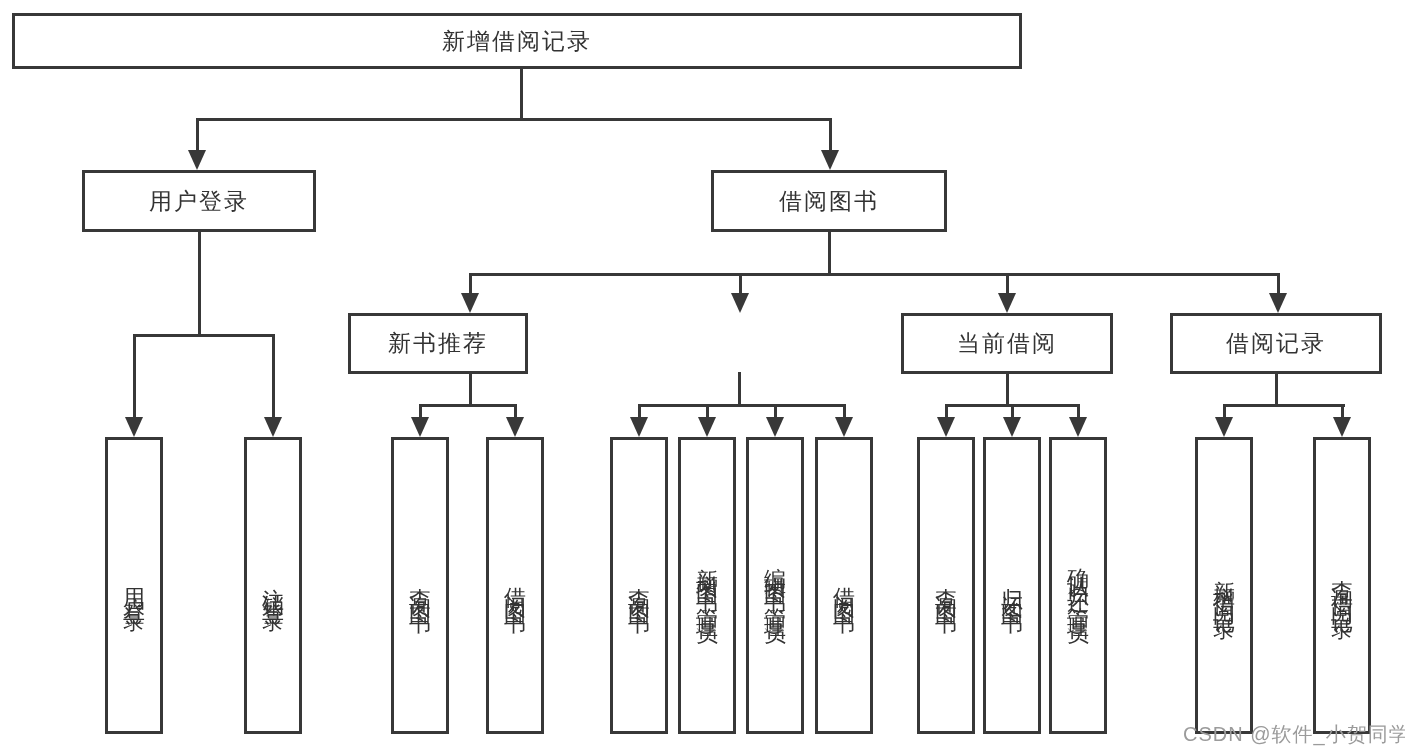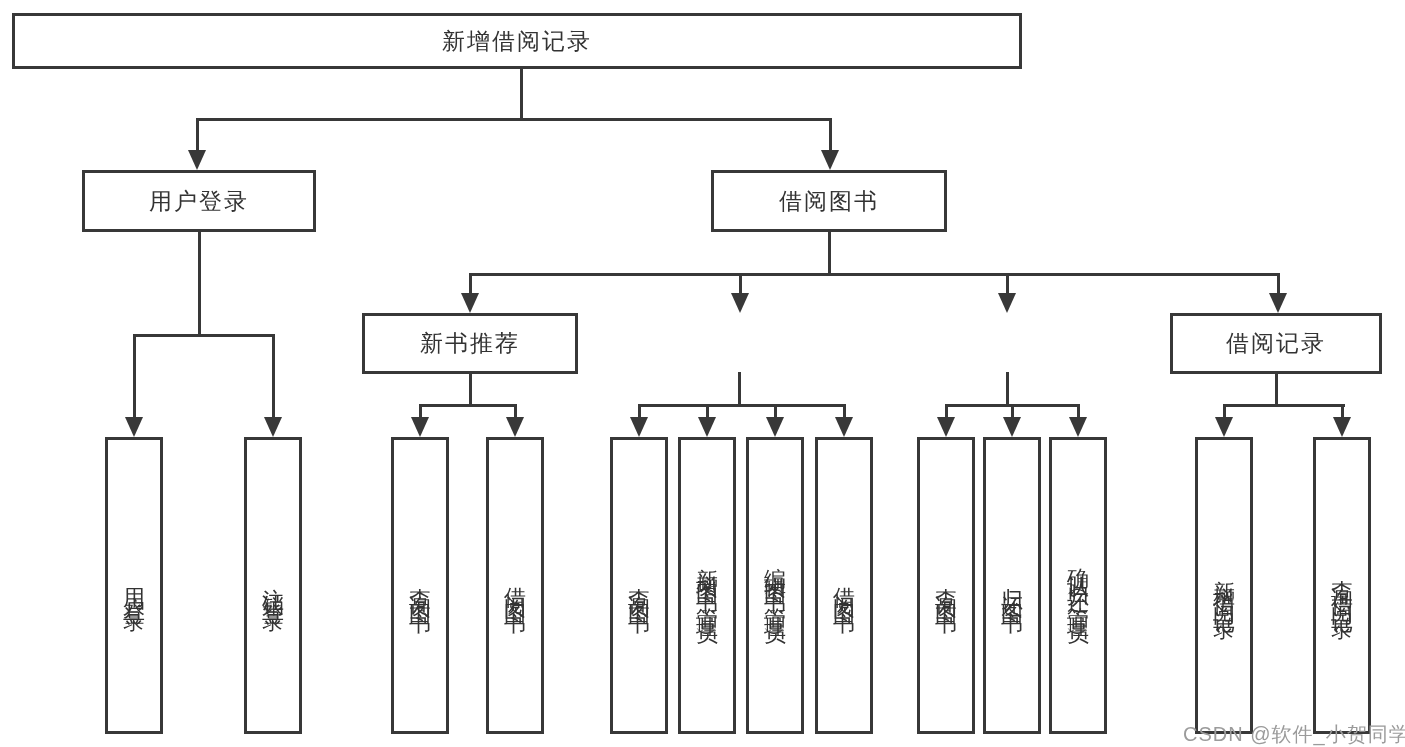--- a/index.html
+++ b/index.html
@@ -56,22 +56,25 @@
     <span>新增借阅记录</span>
   </div>
 
   <div class="box h-box lv2" style="left:82px;width:234px">
     <span>用户登录</span>
   </div>
   <div class="box h-box lv2" style="left:711px;width:236px">
     <span>借阅图书</span>
   </div>
 
-  <div class="box h-box lv3" style="left:362px;width:216px">
+  <div class="box h-box lv3" style="left:348px;width:180px">
     <span>新书推荐</span>
+  </div>
+  <div class="box h-box lv3" style="left:901px;width:212px">
+    <span>当前借阅</span>
   </div>
   <div class="box h-box lv3" style="left:1170px;width:212px">
     <span>借阅记录</span>
   </div>
 
   <div class="box v-box" style="left:105px">
     <span>用户登录</span>
   </div>
   <div class="box v-box" style="left:244px">
     <span>注销登录</span>

